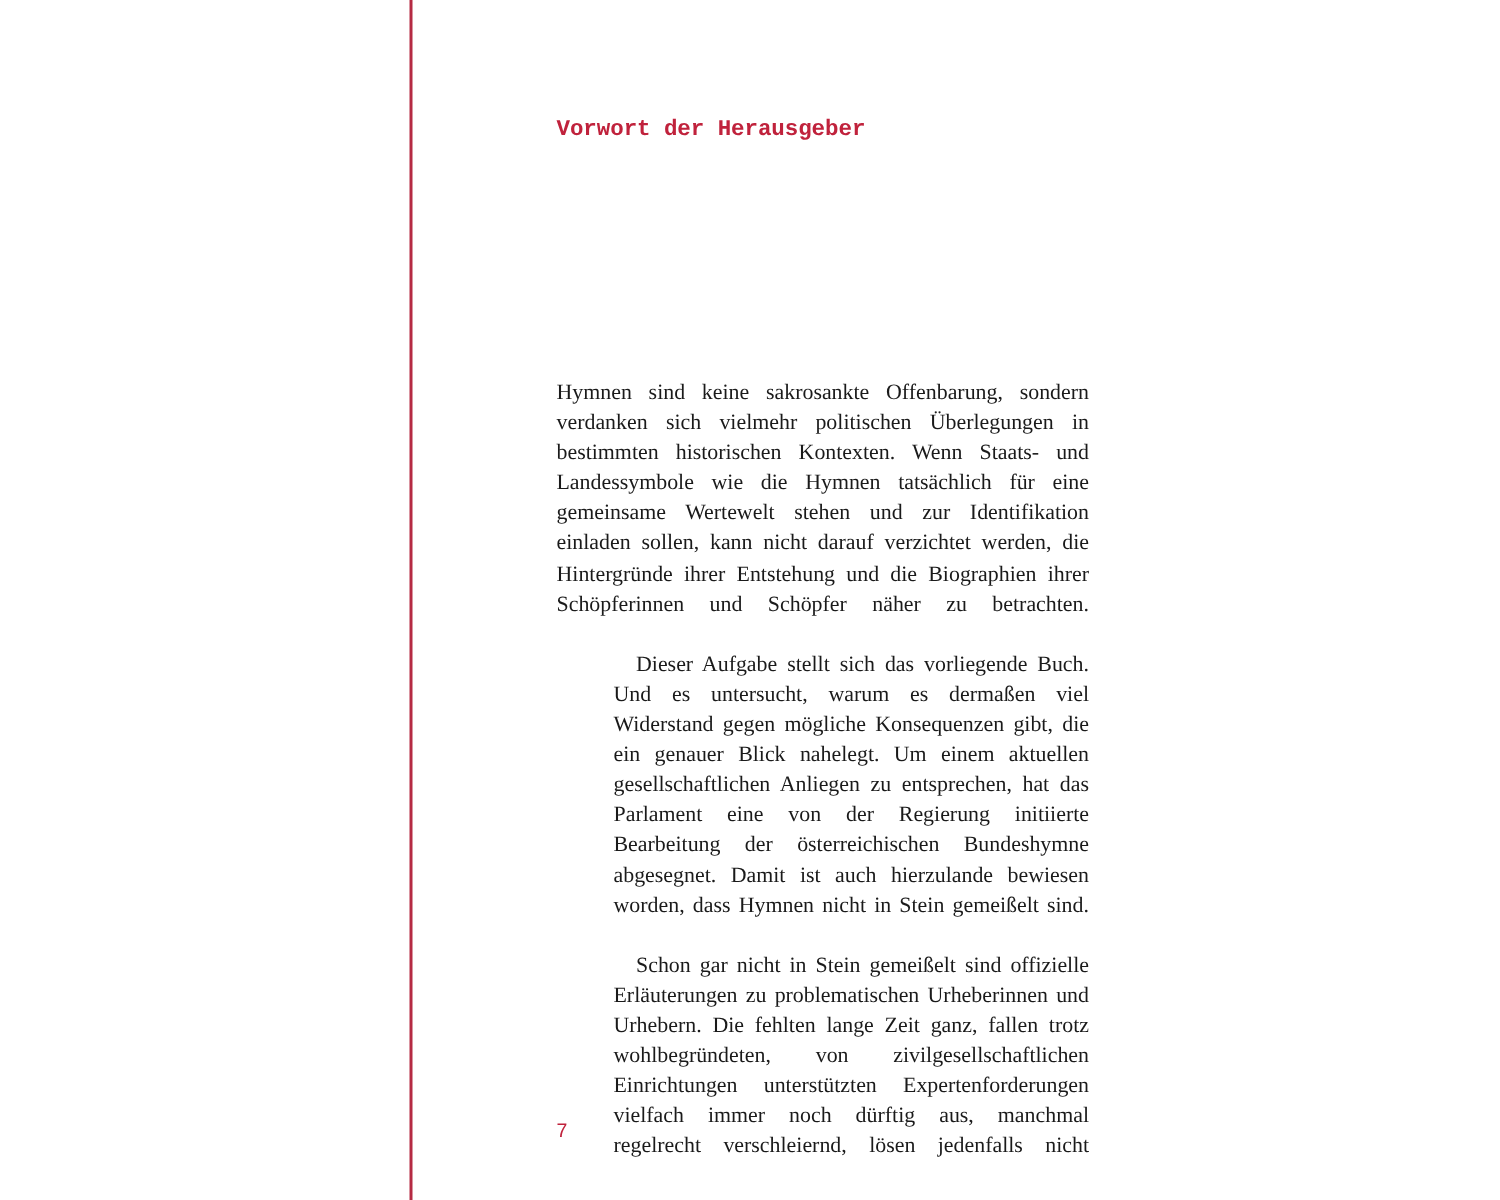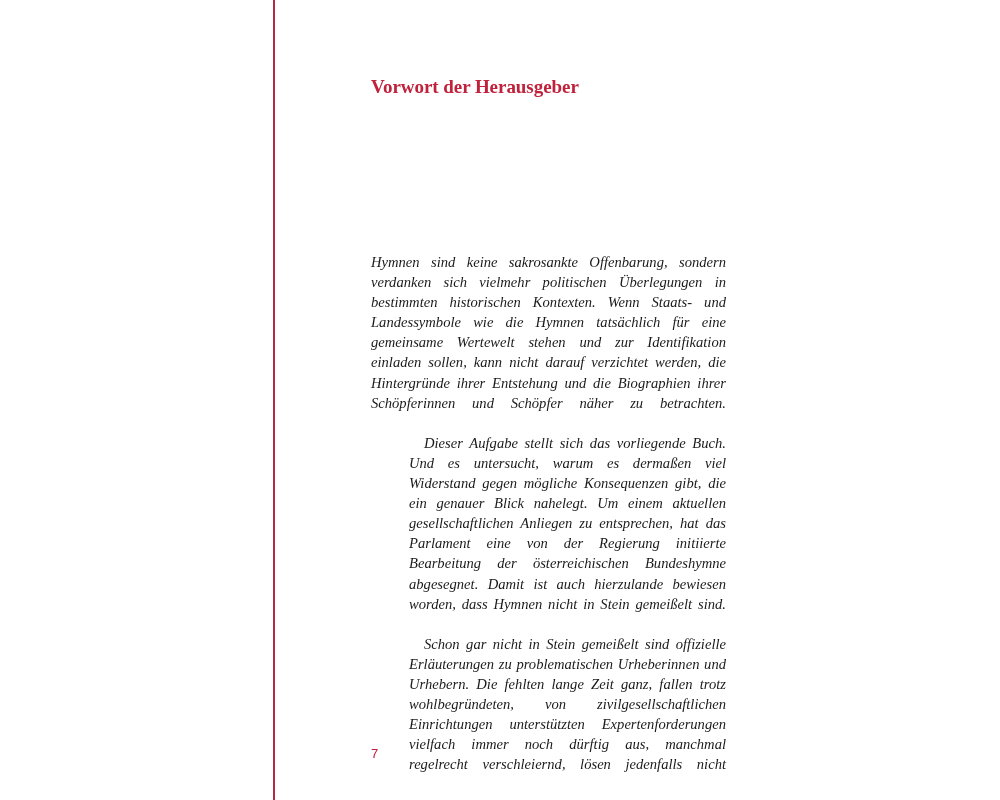--- a/index.html
+++ b/index.html
@@ -40,34 +40,33 @@
     width: 355px;
     height: 800px;
   }
 
   .chapter-title {
     position: absolute;
     left: 0;
     top: 76px;
     width: 100%;
     margin: 0;
-    font-family: Liberation Serif, serif;
-    font-size: 19px;
+    font-family: Liberation Mono, monospace;
+    font-size: 15px;
     font-weight: bold;
     line-height: 22px;
     letter-spacing: -0.05px;
     color: #c0223c;
   }
 
   .body-copy {
     position: absolute;
     left: 0;
     top: 252px;
     width: 355px;
-    font-style: italic;
   }
 
   .body-copy p {
     margin: 0;
     font-family: "Liberation Serif", serif;
     font-size: 14.6px;
     line-height: 20.1px;
     color: #1a1a1a;
     text-align: justify;
     text-justify: inter-word;

